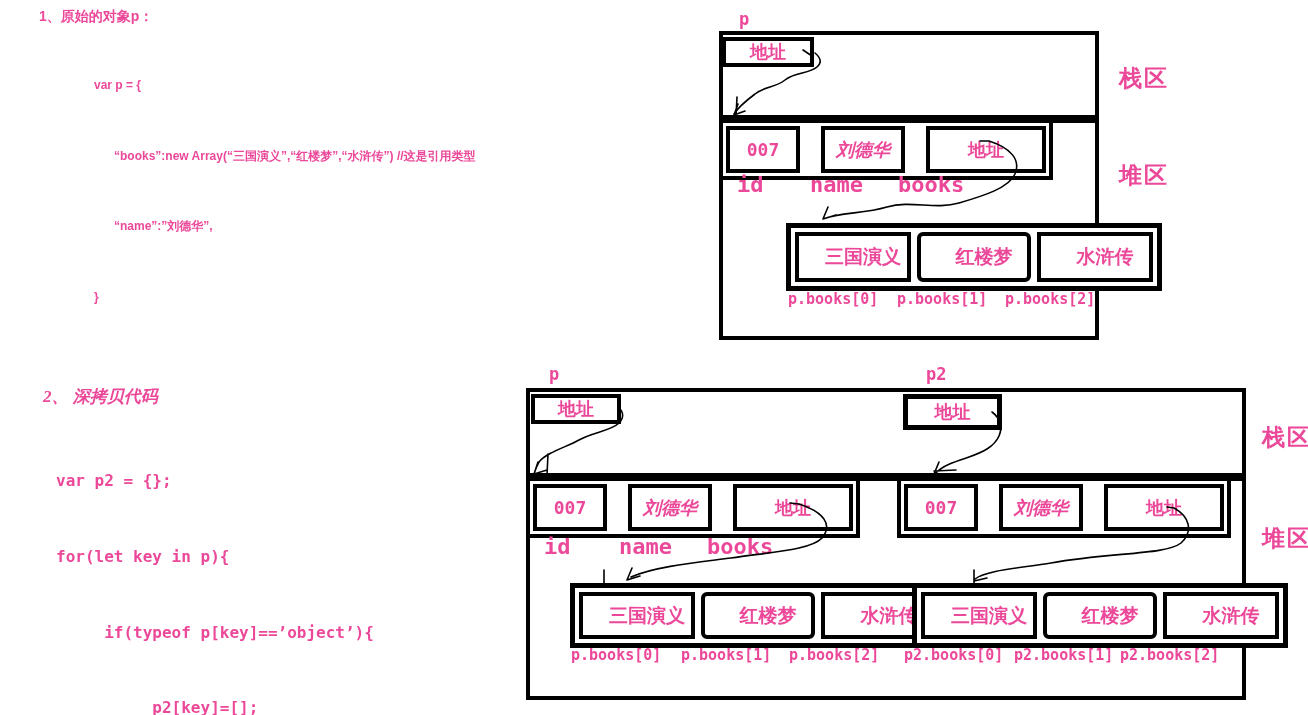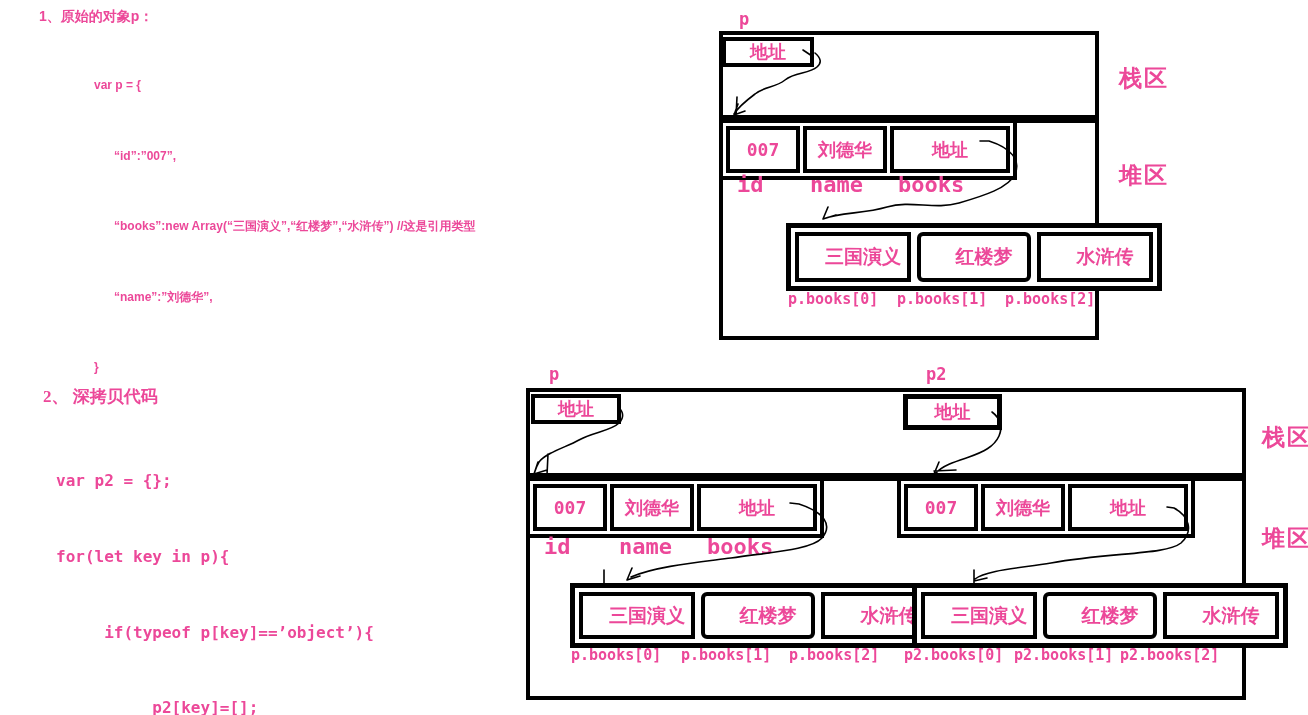--- a/index.html
+++ b/index.html
@@ -14,25 +14,25 @@
               font-family:"Liberation Serif",serif;}
   .s2-code{font-size:16px;font-weight:bold;line-height:25.2px;white-space:pre;
            font-family:"DejaVu Sans Mono","Liberation Mono",monospace;}
 
   
   .rect{border:4px solid #000;background:#fff;}
   .addr-box{border:4px solid #000;background:#fff;display:flex;align-items:center;justify-content:center;
             font-size:18px;font-weight:bold;}
   .zone-label{font-size:23px;font-weight:bold;letter-spacing:2px;}
   .ptr-label{font-size:17px;font-weight:bold;font-family:"DejaVu Sans Mono","Liberation Mono",monospace;}
-  .record{display:flex;gap:3px;padding:3px;border:4px solid #000;background:#fff;}
+  .record{display:flex;gap:21px;padding:3px;border:4px solid #000;background:#fff;}
   .record .cell{border:4px solid #000;display:flex;align-items:center;justify-content:center;
                 font-size:18px;font-weight:bold;height:39px;}
   .record .c0{width:66px;font-family:"DejaVu Sans Mono","Liberation Mono",monospace;}
-  .record .c1{width:76px;}
+  .record .c1{width:76px;font-style:italic;}
   .record .c2{width:112px;}
   .array-row{display:flex;gap:6px;padding:4px;border:5px solid #000;background:#fff;}
   .array-row .cell{border:4px solid #000;display:flex;align-items:center;justify-content:center;
                    font-size:19px;font-weight:bold;padding-left:20px;}
   .array-row .a0{width:88px;}
   .array-row .a1{width:86px;border-radius:6px;}
   .array-row .a2{width:88px;}
   .arr-tall .cell{height:42px;}
   .arr-short .cell{height:39px;}
   .field-label{font-size:22px;font-weight:bold;font-family:"DejaVu Sans Mono","Liberation Mono",monospace;}
@@ -40,27 +40,26 @@
   #arrows{position:absolute;left:0;top:0;pointer-events:none;}
 </style>
 </head>
 <body>
 
 <div id="page">
 
   <div class="abs s1-heading" style="left:8px;top:8px;">1、原始的对象p：</div>
   <div class="abs s1-code" style="left:63px;top:27px;">
     <div>var p = {</div>
-    <div>      “id”:”007”,</div>
     <div>      “books”:new Array(“三国演义”,“红楼梦”,“水浒传”) //这是引用类型</div>
     <div>      “name”:”刘德华”,</div>
     <div>}</div>
   </div>
 
-  <div class="abs s2-heading" style="left:12px;top:385px;">2、 深拷贝代码</div>
+  <div class="abs s2-heading" style="left:12px;top:385px;font-style:italic;">2、 深拷贝代码</div>
   <div class="abs s2-code" style="left:25px;top:418px;">
     <div>var p2 = {};</div>
     <div>for(let key in p){</div>
     <div>     if(typeof p[key]==’object’){</div>
     <div>          p2[key]=[];</div>
     
     
     
     
     

